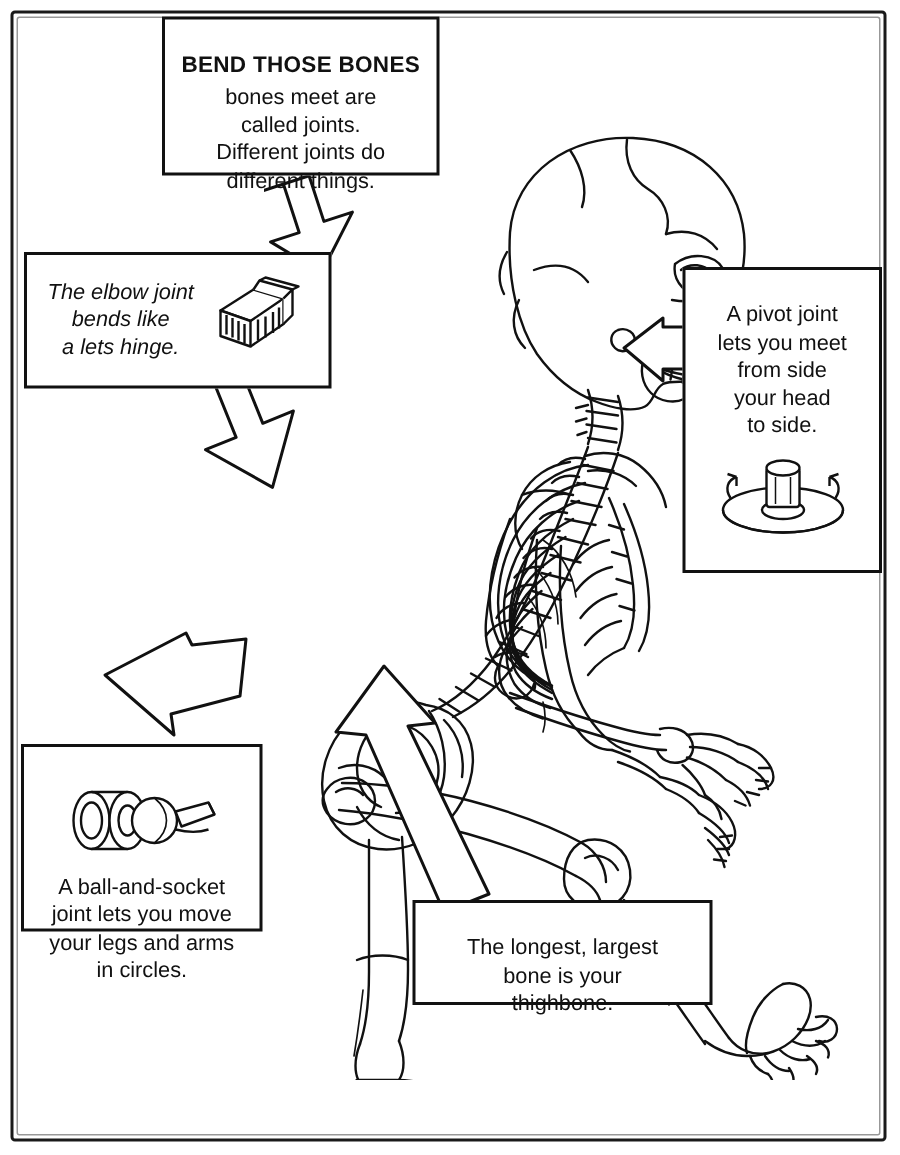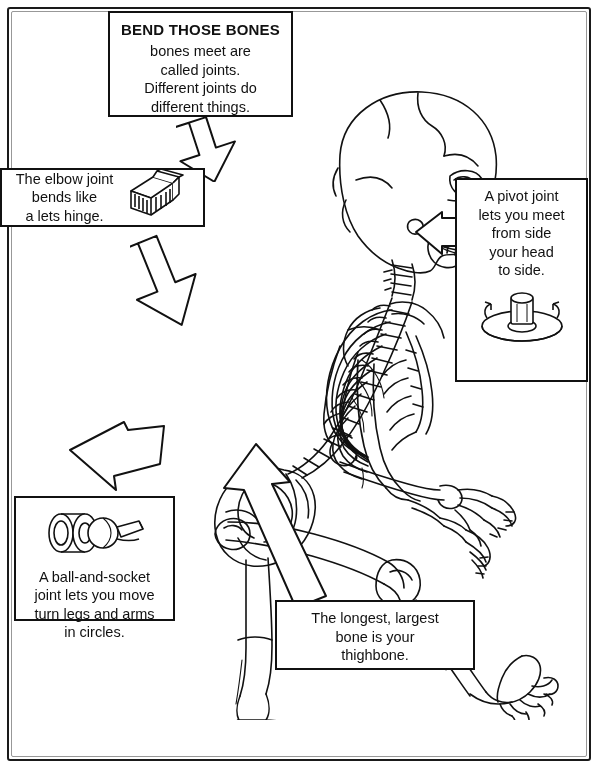--- a/index.html
+++ b/index.html
@@ -53,21 +53,21 @@
   
   .callout {
     position: absolute;
     background: #ffffff;
     border: 2px solid #111111;
     box-sizing: border-box;
     text-align: center;
     color: #111111;
     font-size: 14.5px;
     line-height: 1.28;
-    padding: 7px 8px;
+    padding: 21px 8px;
   }
   .callout .cap {
     font-weight: bold;
     font-size: 15px;
     letter-spacing: .2px;
     display: block;
     margin-bottom: 3px;
   }
   .callout p {
     margin: 0;
@@ -81,21 +81,21 @@
   }
 
   
   .arrow {
     position: absolute;
   }
   .arrow svg { display: block; }
 
   
   #callout-title   { left: 108px; top: 11px;  width: 185px; height: 106px; }
-  #callout-elbow   { left: 0;  top: 168px; width: 205px; height: 59px; }
+  #callout-elbow   { left: 16px;  top: 168px; width: 205px; height: 91px; font-style: italic; }
   #callout-pivot   { left: 455px; top: 178px; width: 133px; height: 204px; }
   #callout-ball    { left: 14px;  top: 496px; width: 161px; height: 125px; }
   #callout-thigh   { left: 275px; top: 600px; width: 200px; height: 70px; }
 
   #callout-elbow .body-row {
     display: flex;
     align-items: center;
     justify-content: space-between;
     height: 100%;
     gap: 4px;
@@ -397,21 +397,21 @@
         <ellipse cx="46" cy="26" rx="6" ry="10" fill="#ffffff"></ellipse>
         <circle cx="64" cy="26" r="15" fill="#ffffff"></circle>
         <path d="M64 11 C70 16 72 22 72 26 C72 30 70 36 64 41" stroke-width="1.1"></path>
         <path d="M78 20 L100 14 L104 22 L82 30 Z" fill="#ffffff"></path>
         <path d="M78 32 C86 34 94 34 100 32"></path>
         <path d="M100 14 L104 22"></path>
       </svg>
     </span>
     <p>A ball-and-socket</p>
     <p>joint lets you move</p>
-    <p>turn legs and arms</p>
+    <p>your legs and arms</p>
     <p>in circles.</p>
   </div>
 
   <div class="callout" id="callout-thigh">
     <p>The longest, largest</p>
     <p>bone is your</p>
     <p>thighbone.</p>
   </div>
 
 </div>

